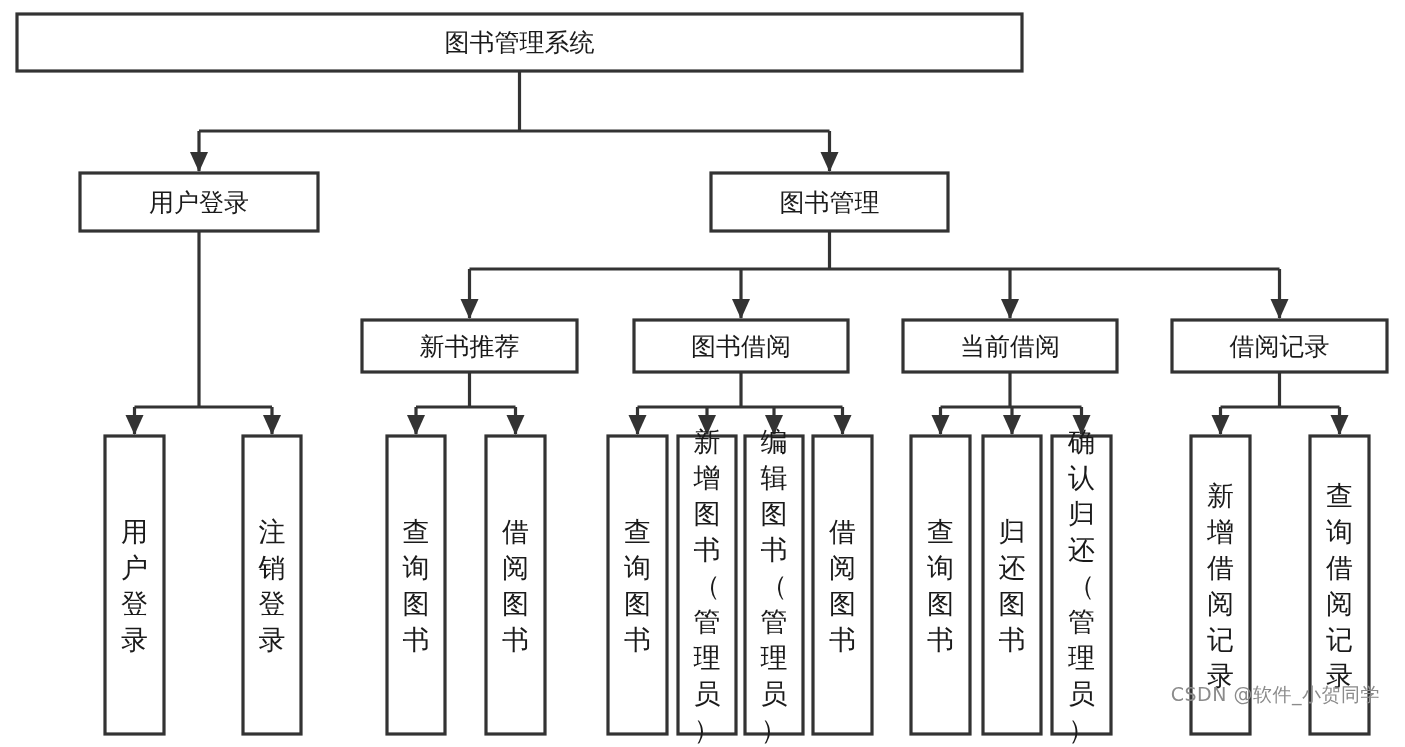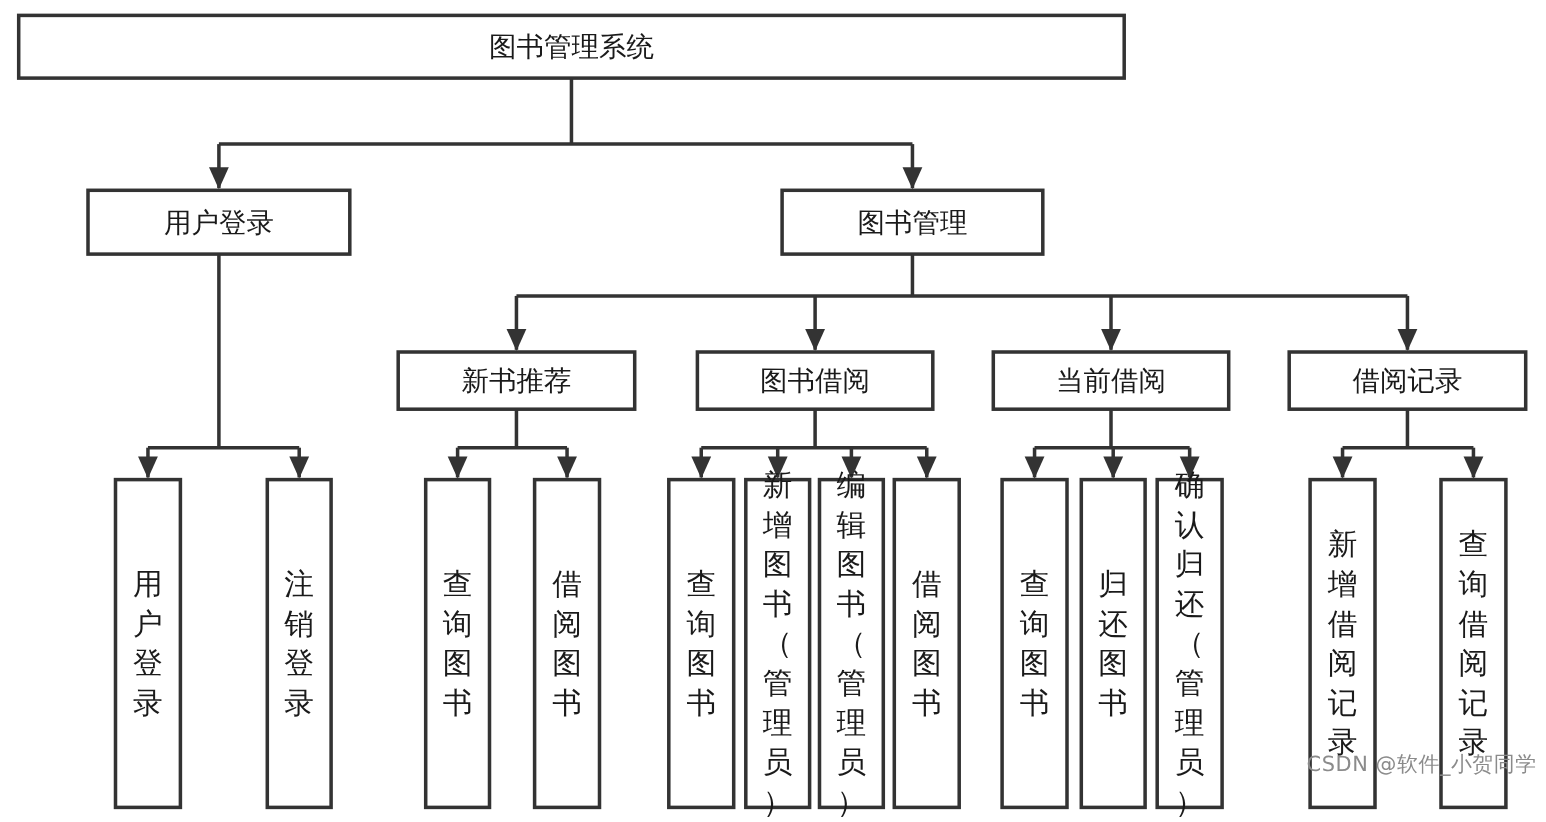--- a/index.html
+++ b/index.html
@@ -48,21 +48,21 @@
     dominant-baseline: central;
   }
   .label-h {
     font-size: 25px;
   }
   .label-root {
     font-size: 25px;
   }
   .watermark {
     position: absolute;
-    right: 8px;
+    right: 25px;
     bottom: 6px;
     font-family: "DejaVu Sans", "Liberation Sans", sans-serif;
     font-size: 19px;
     color: #8b8b8b;
     white-space: nowrap;
     letter-spacing: 0.5px;
     pointer-events: none;
   }
 </style>
 </head>

